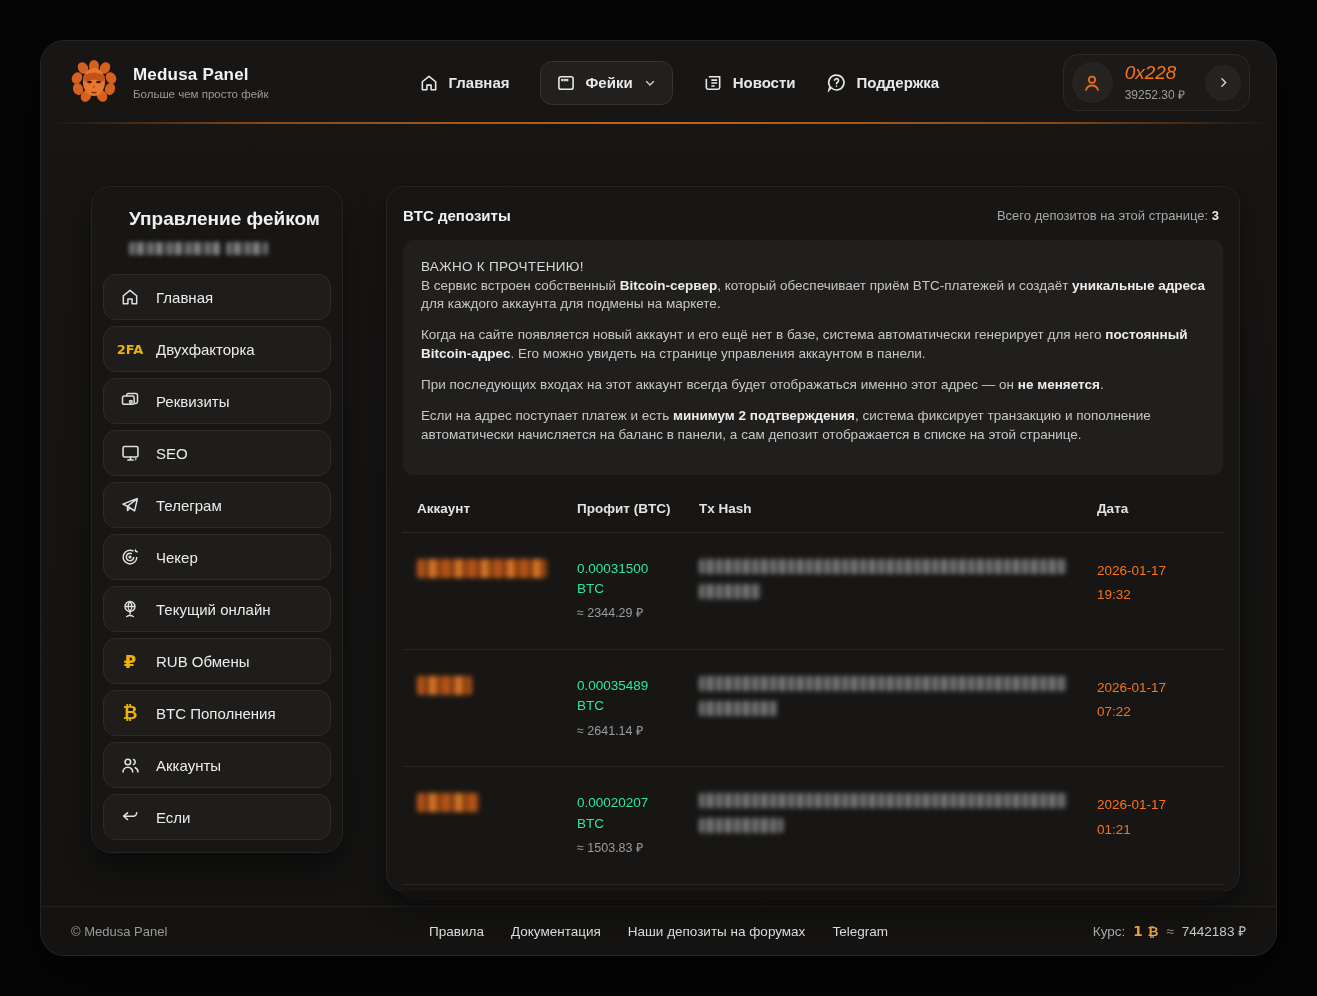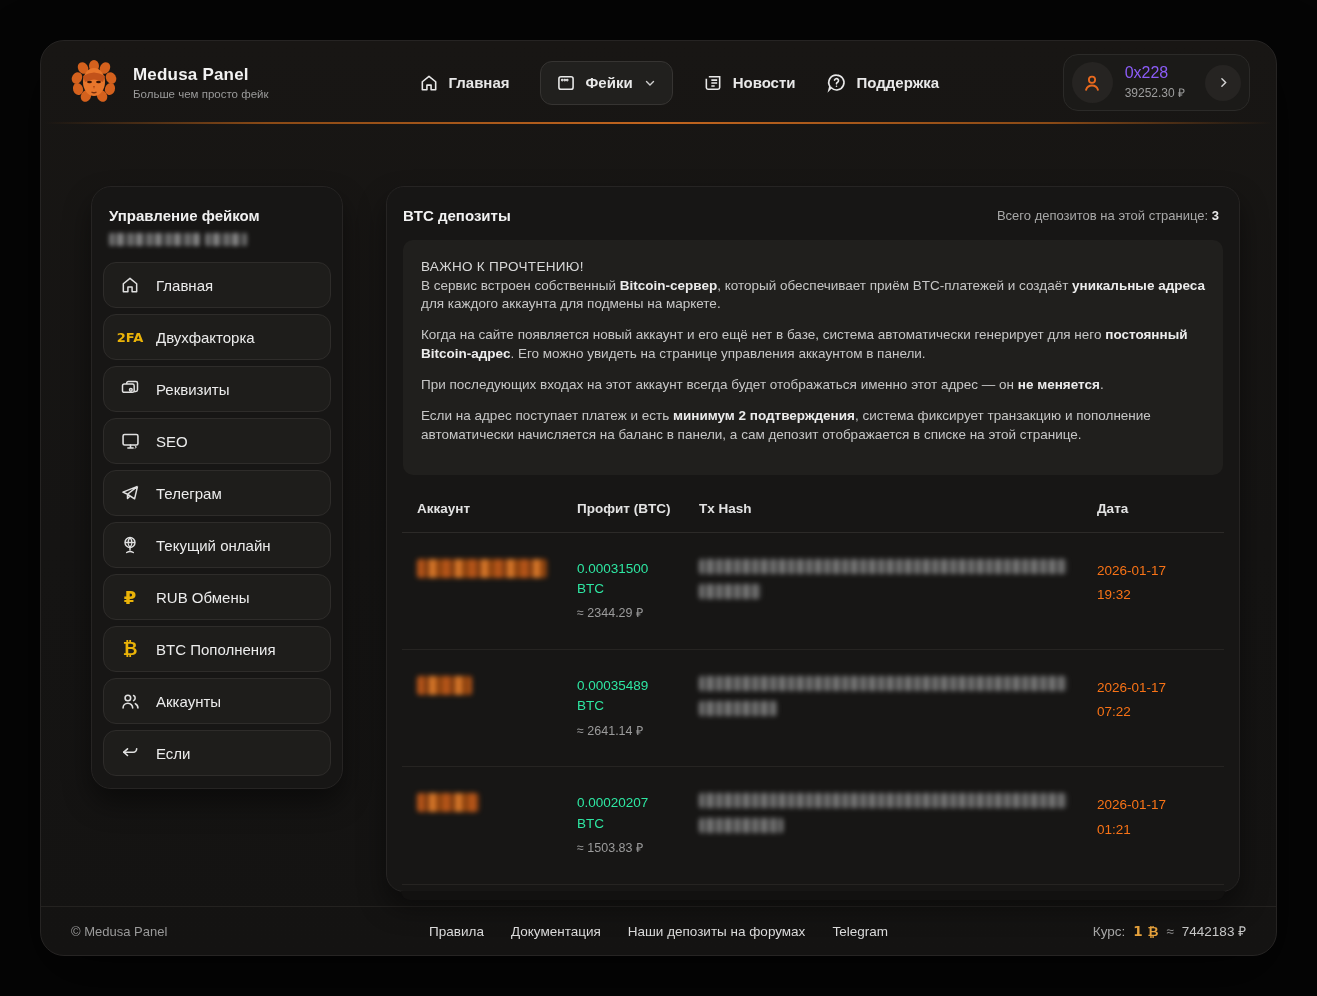--- a/index.html
+++ b/index.html
@@ -17,28 +17,28 @@
     background:linear-gradient(90deg, rgba(120,60,15,0) 0%, #8a4a16 18%, #c1651f 50%, #8a4a16 82%, rgba(120,60,15,0) 100%); }
   .brand { display:flex; align-items:center; gap:14px; }
   .brand-name { font-size:17px; font-weight:bold; color:#f2f2f2; letter-spacing:.2px; }
   .brand-tag { font-size:11.5px; color:#9a9a9a; margin-top:3px; }
   .nav { display:flex; align-items:center; gap:30px; margin-left:150px; }
   .nav-item { display:flex; align-items:center; gap:10px; color:#e8e8e8; font-size:15px; font-weight:bold; cursor:pointer; }
   .nav-pill { background:#21201e; border:1px solid #363432; border-radius:12px; padding:11px 15px; gap:10px; }
   .nav svg { display:block; }
   .userbox { margin-left:auto; display:flex; align-items:center; background:#1b1a18; border:1px solid #2b2a28; border-radius:15px; padding:7px 8px; gap:12px; cursor:pointer; }
   .avatar { width:41px; height:41px; border-radius:50%; background:#262422; display:flex; align-items:center; justify-content:center; }
-  .user-name { font-size:16px; color:#8b5cf6; }
+  .user-name { font-size:19px; color:#f97316;font-style:italic; }
   .user-balance { font-size:12px; color:#9d9d9d; margin-top:2px; }
   .user-arrow { width:36px; height:36px; border-radius:50%; background:#262422; display:flex; align-items:center; justify-content:center; margin-left:8px; }
   
   .content { flex:1 1 auto; display:flex; align-items:flex-start; gap:43px; padding:62px 49px 0 50px; }
   .panel { background:#171615; border:1px solid #262423; border-radius:20px; box-shadow:0 14px 28px rgba(0,0,0,.45); }
   .sidebar { width:252px; flex:0 0 252px; padding:18px 11px 12px; }
-  .sidebar-title { color:#f0f0f0; font-size:15px; font-weight:bold; line-height:1.5; padding:0 6px 12px; }
+  .sidebar-title { color:#f0f0f0; font-size:19px; font-weight:bold; line-height:1.5; padding:0 6px 12px;margin-left:20px; }
   .blur-chip { display:inline-block; vertical-align:middle; height:13px; border-radius:2px;
     background:repeating-linear-gradient(90deg,#7d7d7d 0 5px,#4a4a4a 5px 9px,#9a9a9a 9px 14px,#3c3c3c 14px 19px);
     filter:blur(2.2px); opacity:.9; }
   .side-btn { display:flex; align-items:center; gap:15px; height:46px; margin-bottom:6px; padding:0 15px;
     background:#1e1d1b; border:1px solid #2e2c2a; border-radius:13px; color:#ececec; font-size:15px; cursor:pointer; }
   .side-btn:last-child { margin-bottom:0; }
   .side-icon { width:22px; display:flex; justify-content:center; color:#e0e0e0; }
   .glyph-icon { font-size:13px; font-weight:bold; color:#eab308; letter-spacing:0; font-family:"DejaVu Sans", sans-serif; }
   .glyph-big { font-size:18px; }
   
@@ -229,20 +229,31 @@
 
       <div class="side-btn">
         <span class="side-icon">
           <svg width="20" height="20" viewBox="0 0 24 24" fill="none" stroke="currentColor" stroke-width="1.8" stroke-linejoin="round">
               <path d="M21 4 L3.5 11 L9 13.5 M21 4 L17.5 19 L9 13.5 M21 4 L9 13.5 M9 13.5 V18.5 L12 15.5"></path>
             </svg>
         </span>
         <span>Телеграм</span>
       </div>
 
+      <div class="side-btn">
+        <span class="side-icon">
+          <svg width="20" height="20" viewBox="0 0 24 24" fill="none" stroke="currentColor" stroke-width="1.8">
+              <path d="M20.2 12 a8.2 8.2 0 1 1 -4 -7"></path>
+              <path d="M16.4 12 a4.4 4.4 0 1 1 -2.2 -3.8"></path>
+              <circle cx="12" cy="12" r="1" fill="currentColor"></circle>
+              <path d="M18.5 3.5 l0.4 1.8 l1.8 0.4" stroke-linecap="round"></path>
+            </svg>
+        </span>
+        <span>Чекер</span>
+      </div>
 
       <div class="side-btn">
         <span class="side-icon">
           <svg width="20" height="20" viewBox="0 0 24 24" fill="none" stroke="currentColor" stroke-width="1.7">
               <circle cx="12" cy="9" r="6"></circle>
               <path d="M6 9 H18 M12 3 a9.5 9.5 0 0 1 0 12 a9.5 9.5 0 0 1 0 -12"></path>
               <path d="M12 15 V18 M8 21 q4 -2.5 8 0" stroke-linecap="round"></path>
             </svg>
         </span>
         <span>Текущий онлайн</span>

